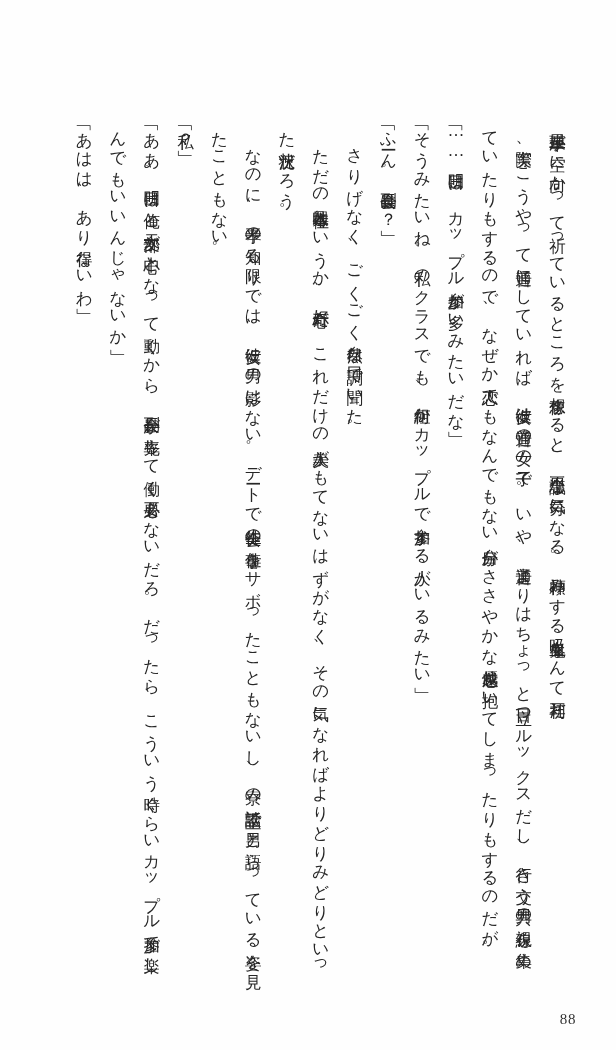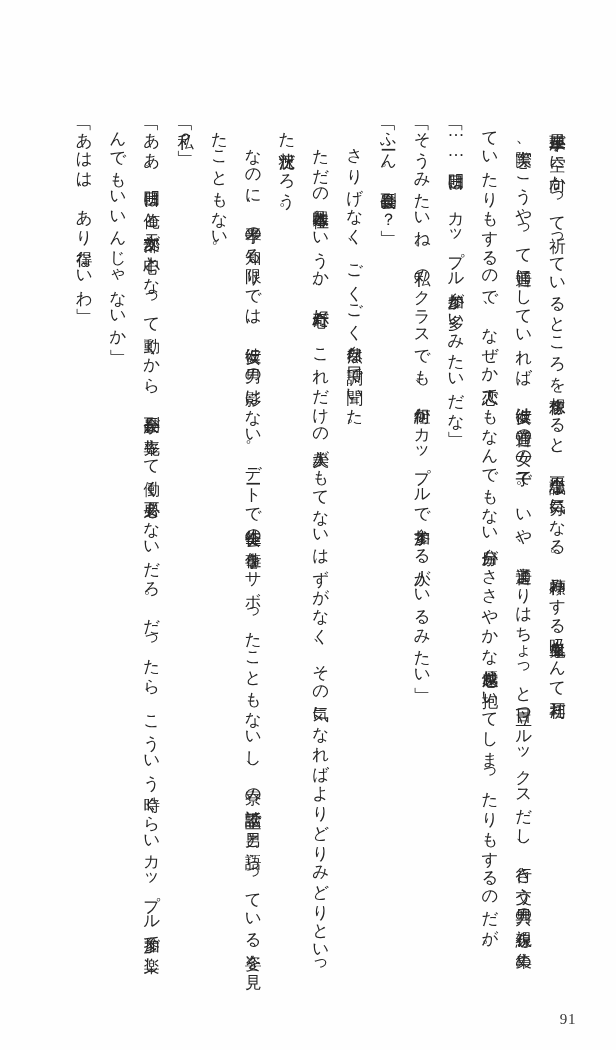--- a/index.html
+++ b/index.html
@@ -74,15 +74,15 @@
     <p class="dialogue">「そうみたいね。私のクラスでも、何組かカップルで参加する人がいるみたい」</p>
     <p class="dialogue">「ふーん。副会長は？」</p>
     <p>さりげなく、ごくごく自然な口調で聞いた。</p>
     <p>ただの興味本位というか、好奇心だ。これだけの美人がもてないはずがなく、その気になればよりどりみどりといった状況だろう。</p>
     <p>なのに、孝平の知る限りでは、彼女に男の影はない。デートで生徒会の仕事をサボったこともないし、寮の談話室で男と語らっている姿を見たこともない。</p>
     <p class="dialogue">「私？」</p>
     <p class="dialogue">「ああ。明日は俺と天文部が中心となって動くから、副会長が率先して働く必要もないだろ。だったら、こういう時ぐらいカップル参加で楽しんでもいいんじゃないか」</p>
     <p class="dialogue">「あはは、あり得ないわ」</p>
   </div>
 
-  <div class="page-number">91</div>
+  <div class="page-number">88</div>
 
 </div>
 
 </body></html>

